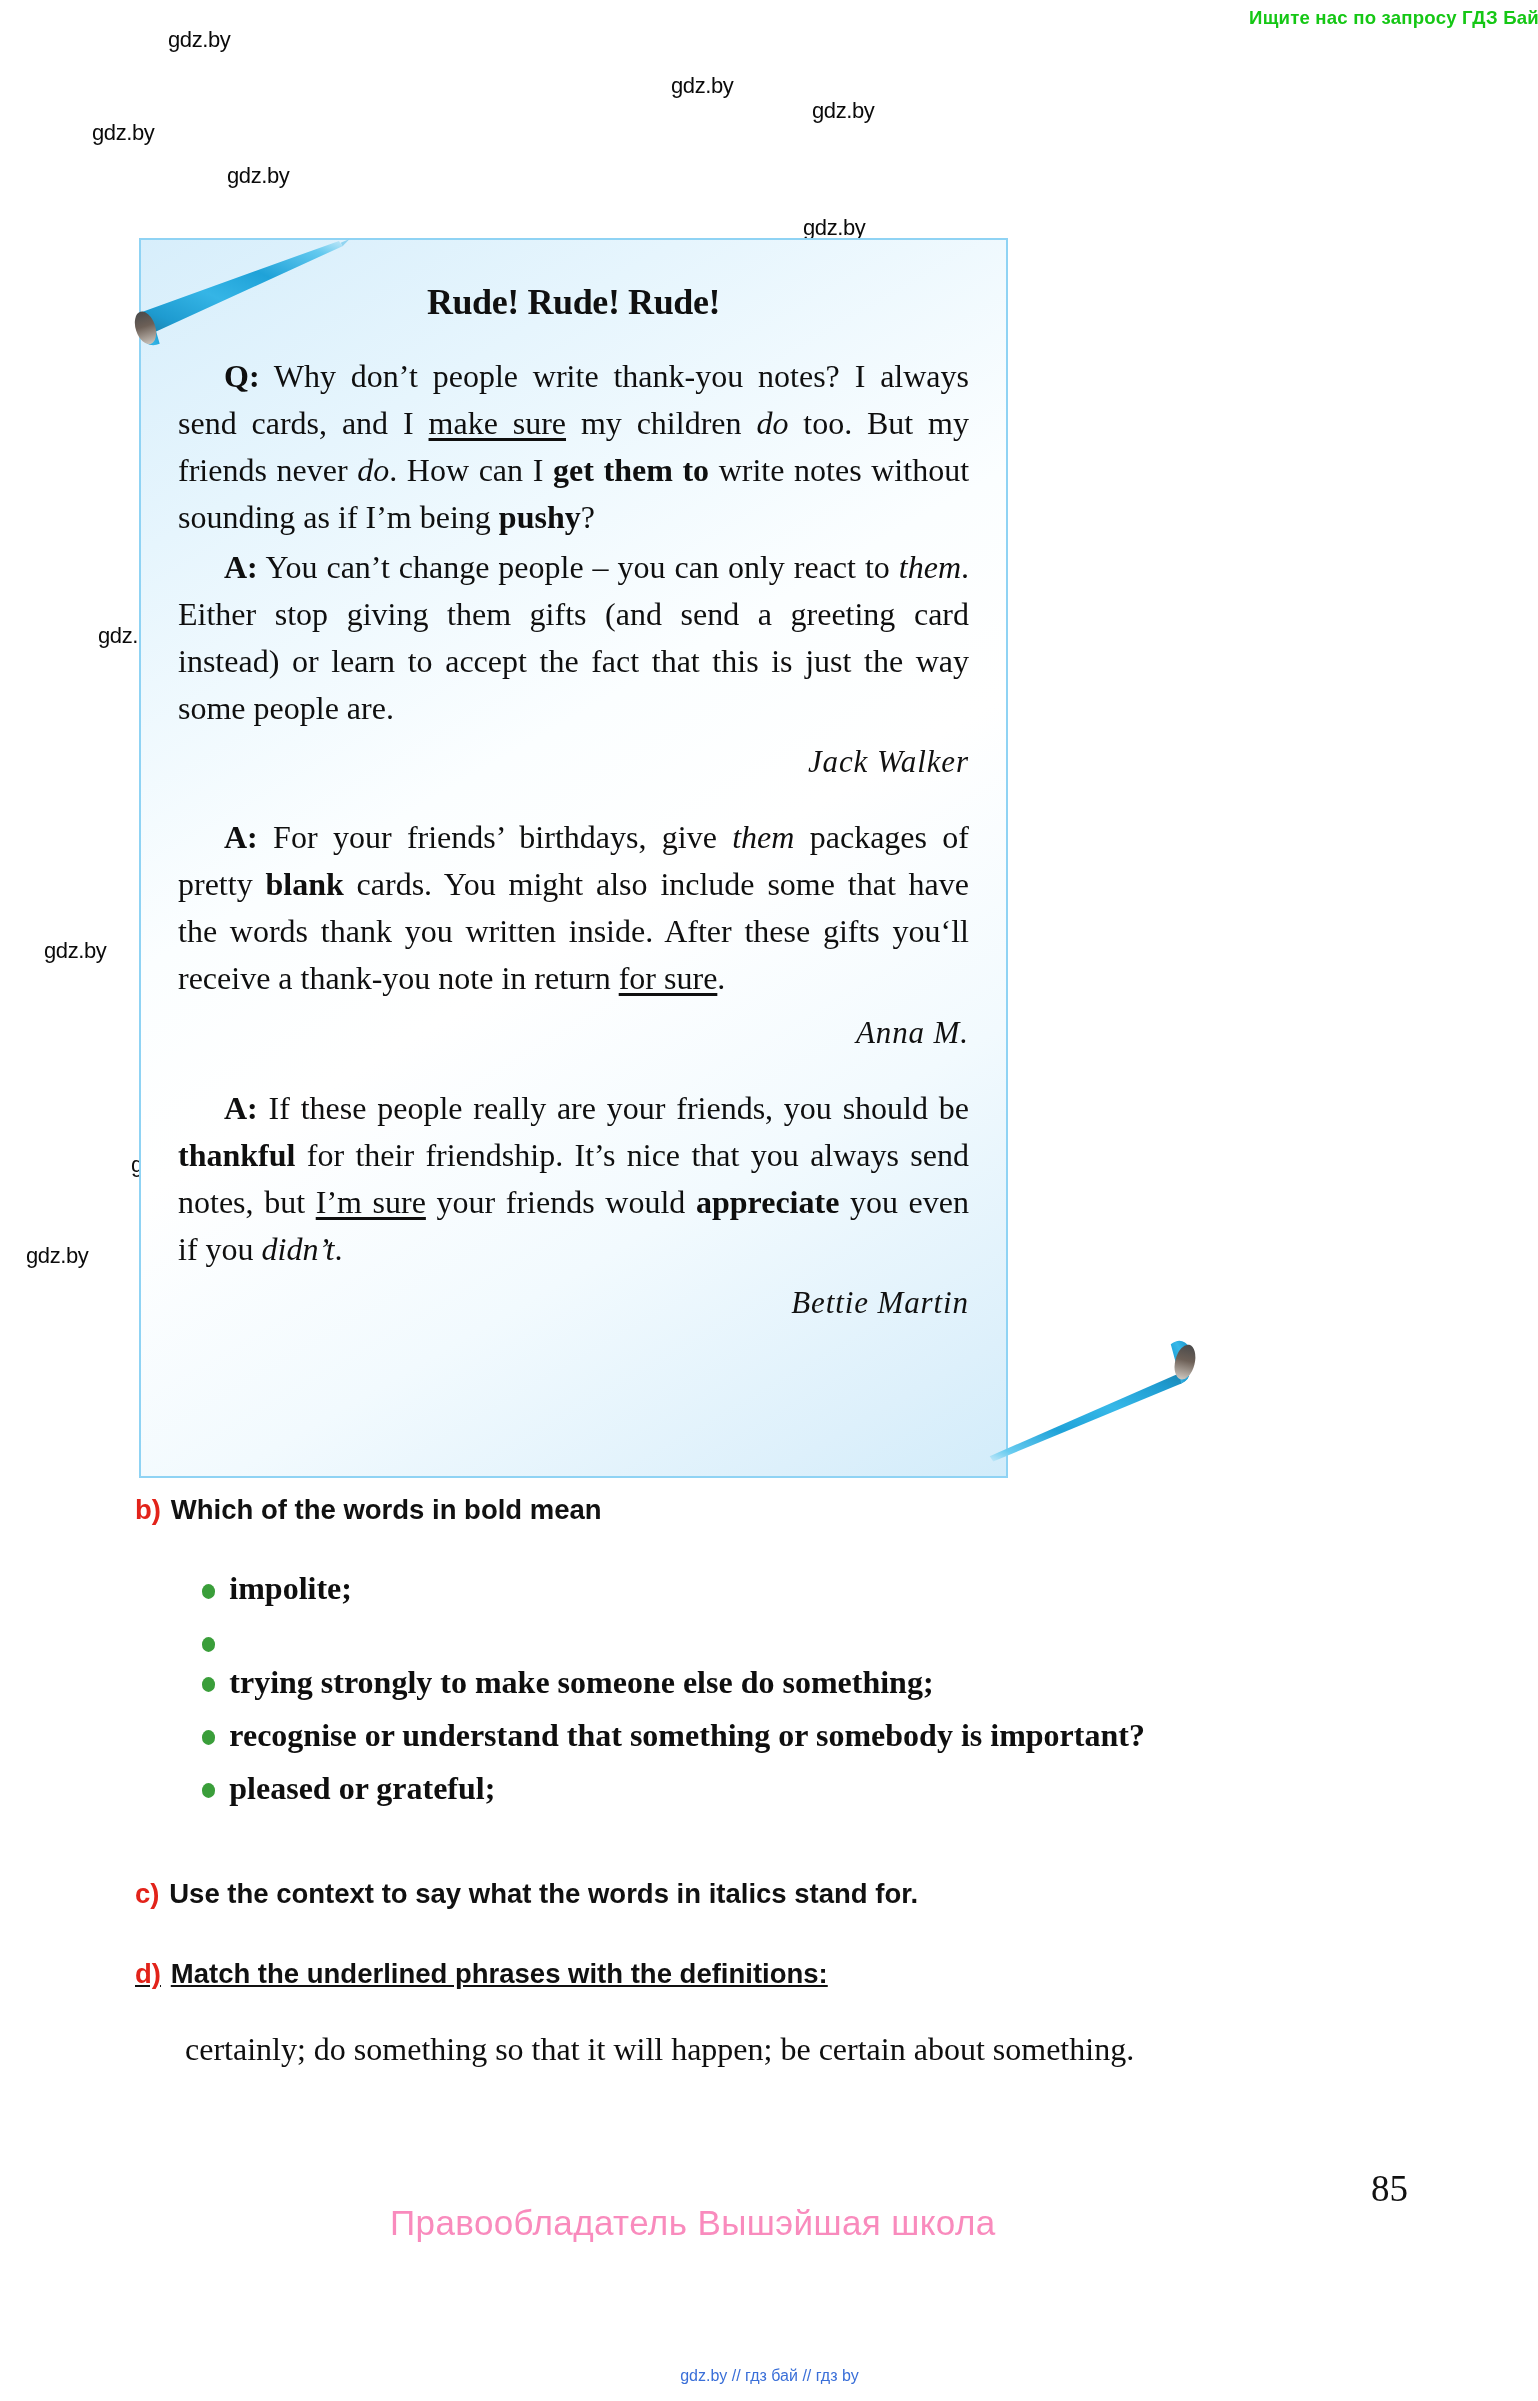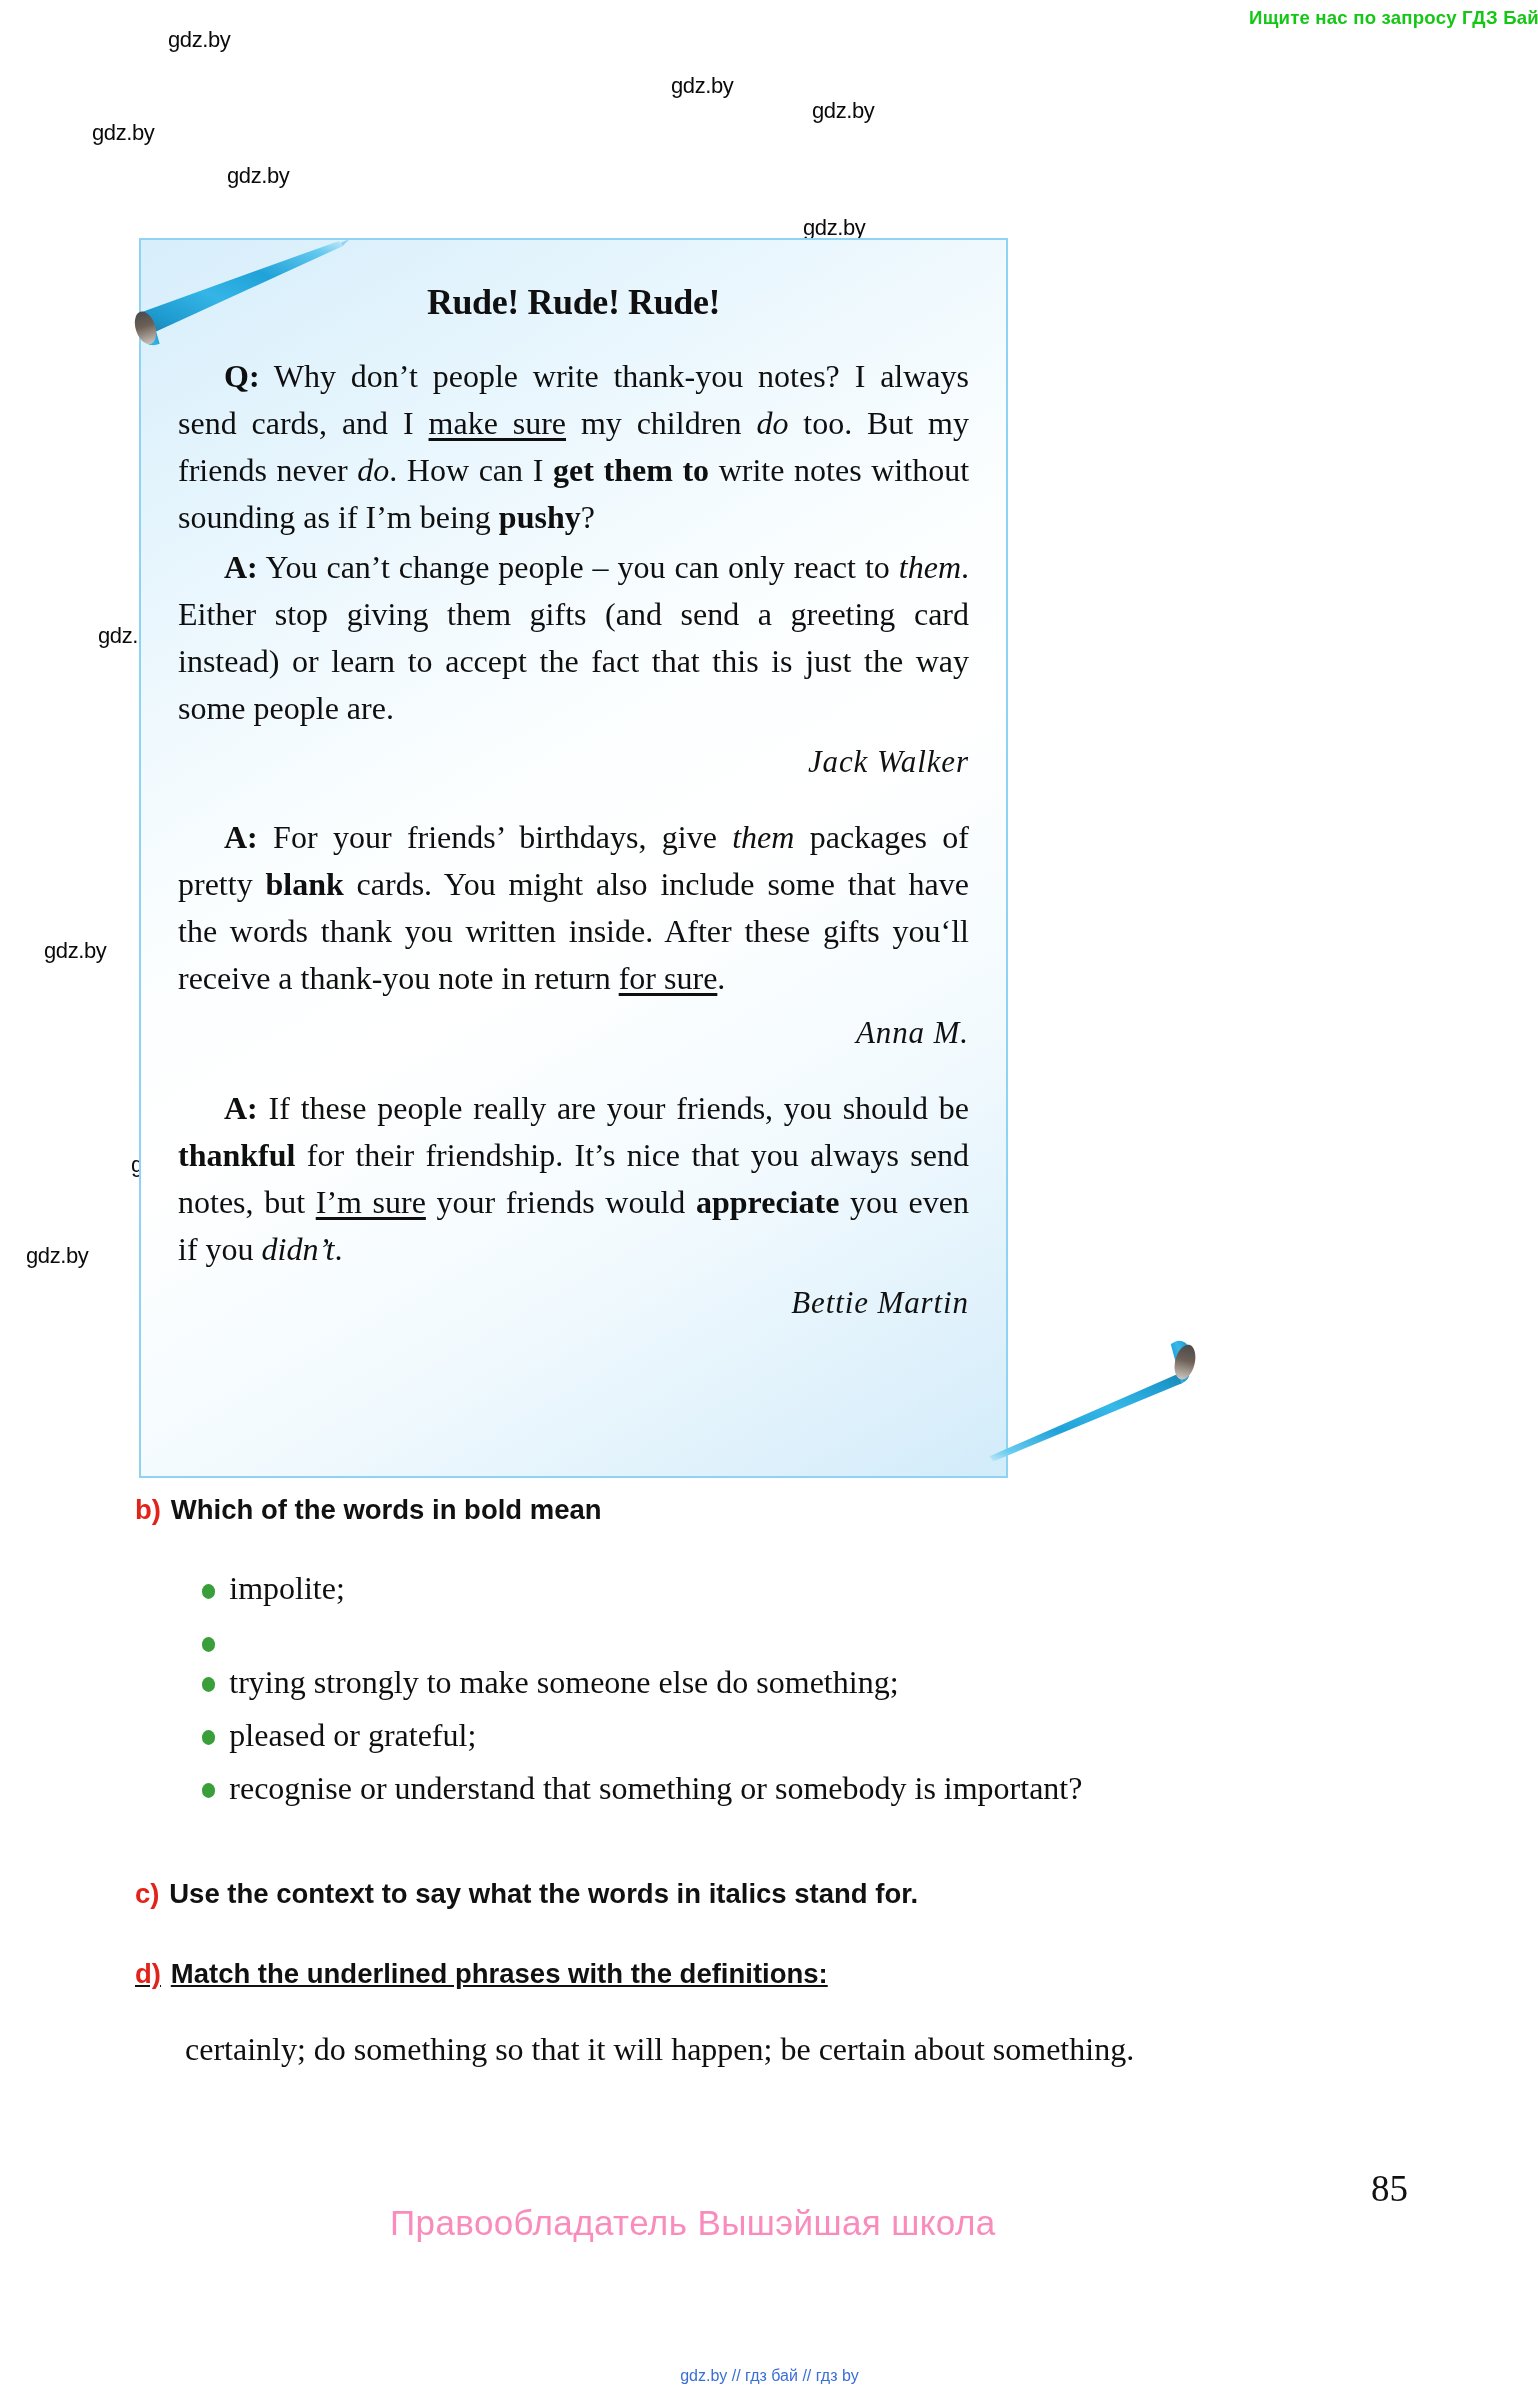--- a/index.html
+++ b/index.html
@@ -151,20 +151,21 @@
     font-weight: 700;
     margin-right: 9.8px;
   }
 
   
   .bullets {
     position: absolute;
     left: 202px;
     top: 1565px;
     width: 1117px;
+    font-weight: bold;
   }
   .bullet-row {
     display: flex;
     align-items: flex-start;
     margin-bottom: 7px;
   }
   .bullet-dot {
     width: 13.3px;
     height: 15px;
     border-radius: 50%;
@@ -313,25 +314,25 @@
   </div>
   <div class="bullet-row">
     <span class="bullet-dot"></span>
   </div>
   <div class="bullet-row">
     <span class="bullet-dot"></span>
     <span class="bullet-text">trying strongly to make someone else do something;</span>
   </div>
   <div class="bullet-row">
     <span class="bullet-dot"></span>
+    <span class="bullet-text justified">recognise or understand that something or somebody is important?</span>
+  </div>
+  <div class="bullet-row">
+    <span class="bullet-dot"></span>
     <span class="bullet-text">pleased or grateful;</span>
-  </div>
-  <div class="bullet-row">
-    <span class="bullet-dot"></span>
-    <span class="bullet-text justified">recognise or understand that something or somebody is important?</span>
   </div>
 </div>
 
 <div class="exercise" style="left:135px; top:1878px;">
   <span class="ex-letter">c)</span><span>Use the context to say what the words in italics stand for.</span>
 </div>
 
 <div class="exercise" style="left:135px; top:1958px;text-decoration:underline;">
   <span class="ex-letter">d)</span><span>Match the underlined phrases with the definitions:</span>
 </div>

